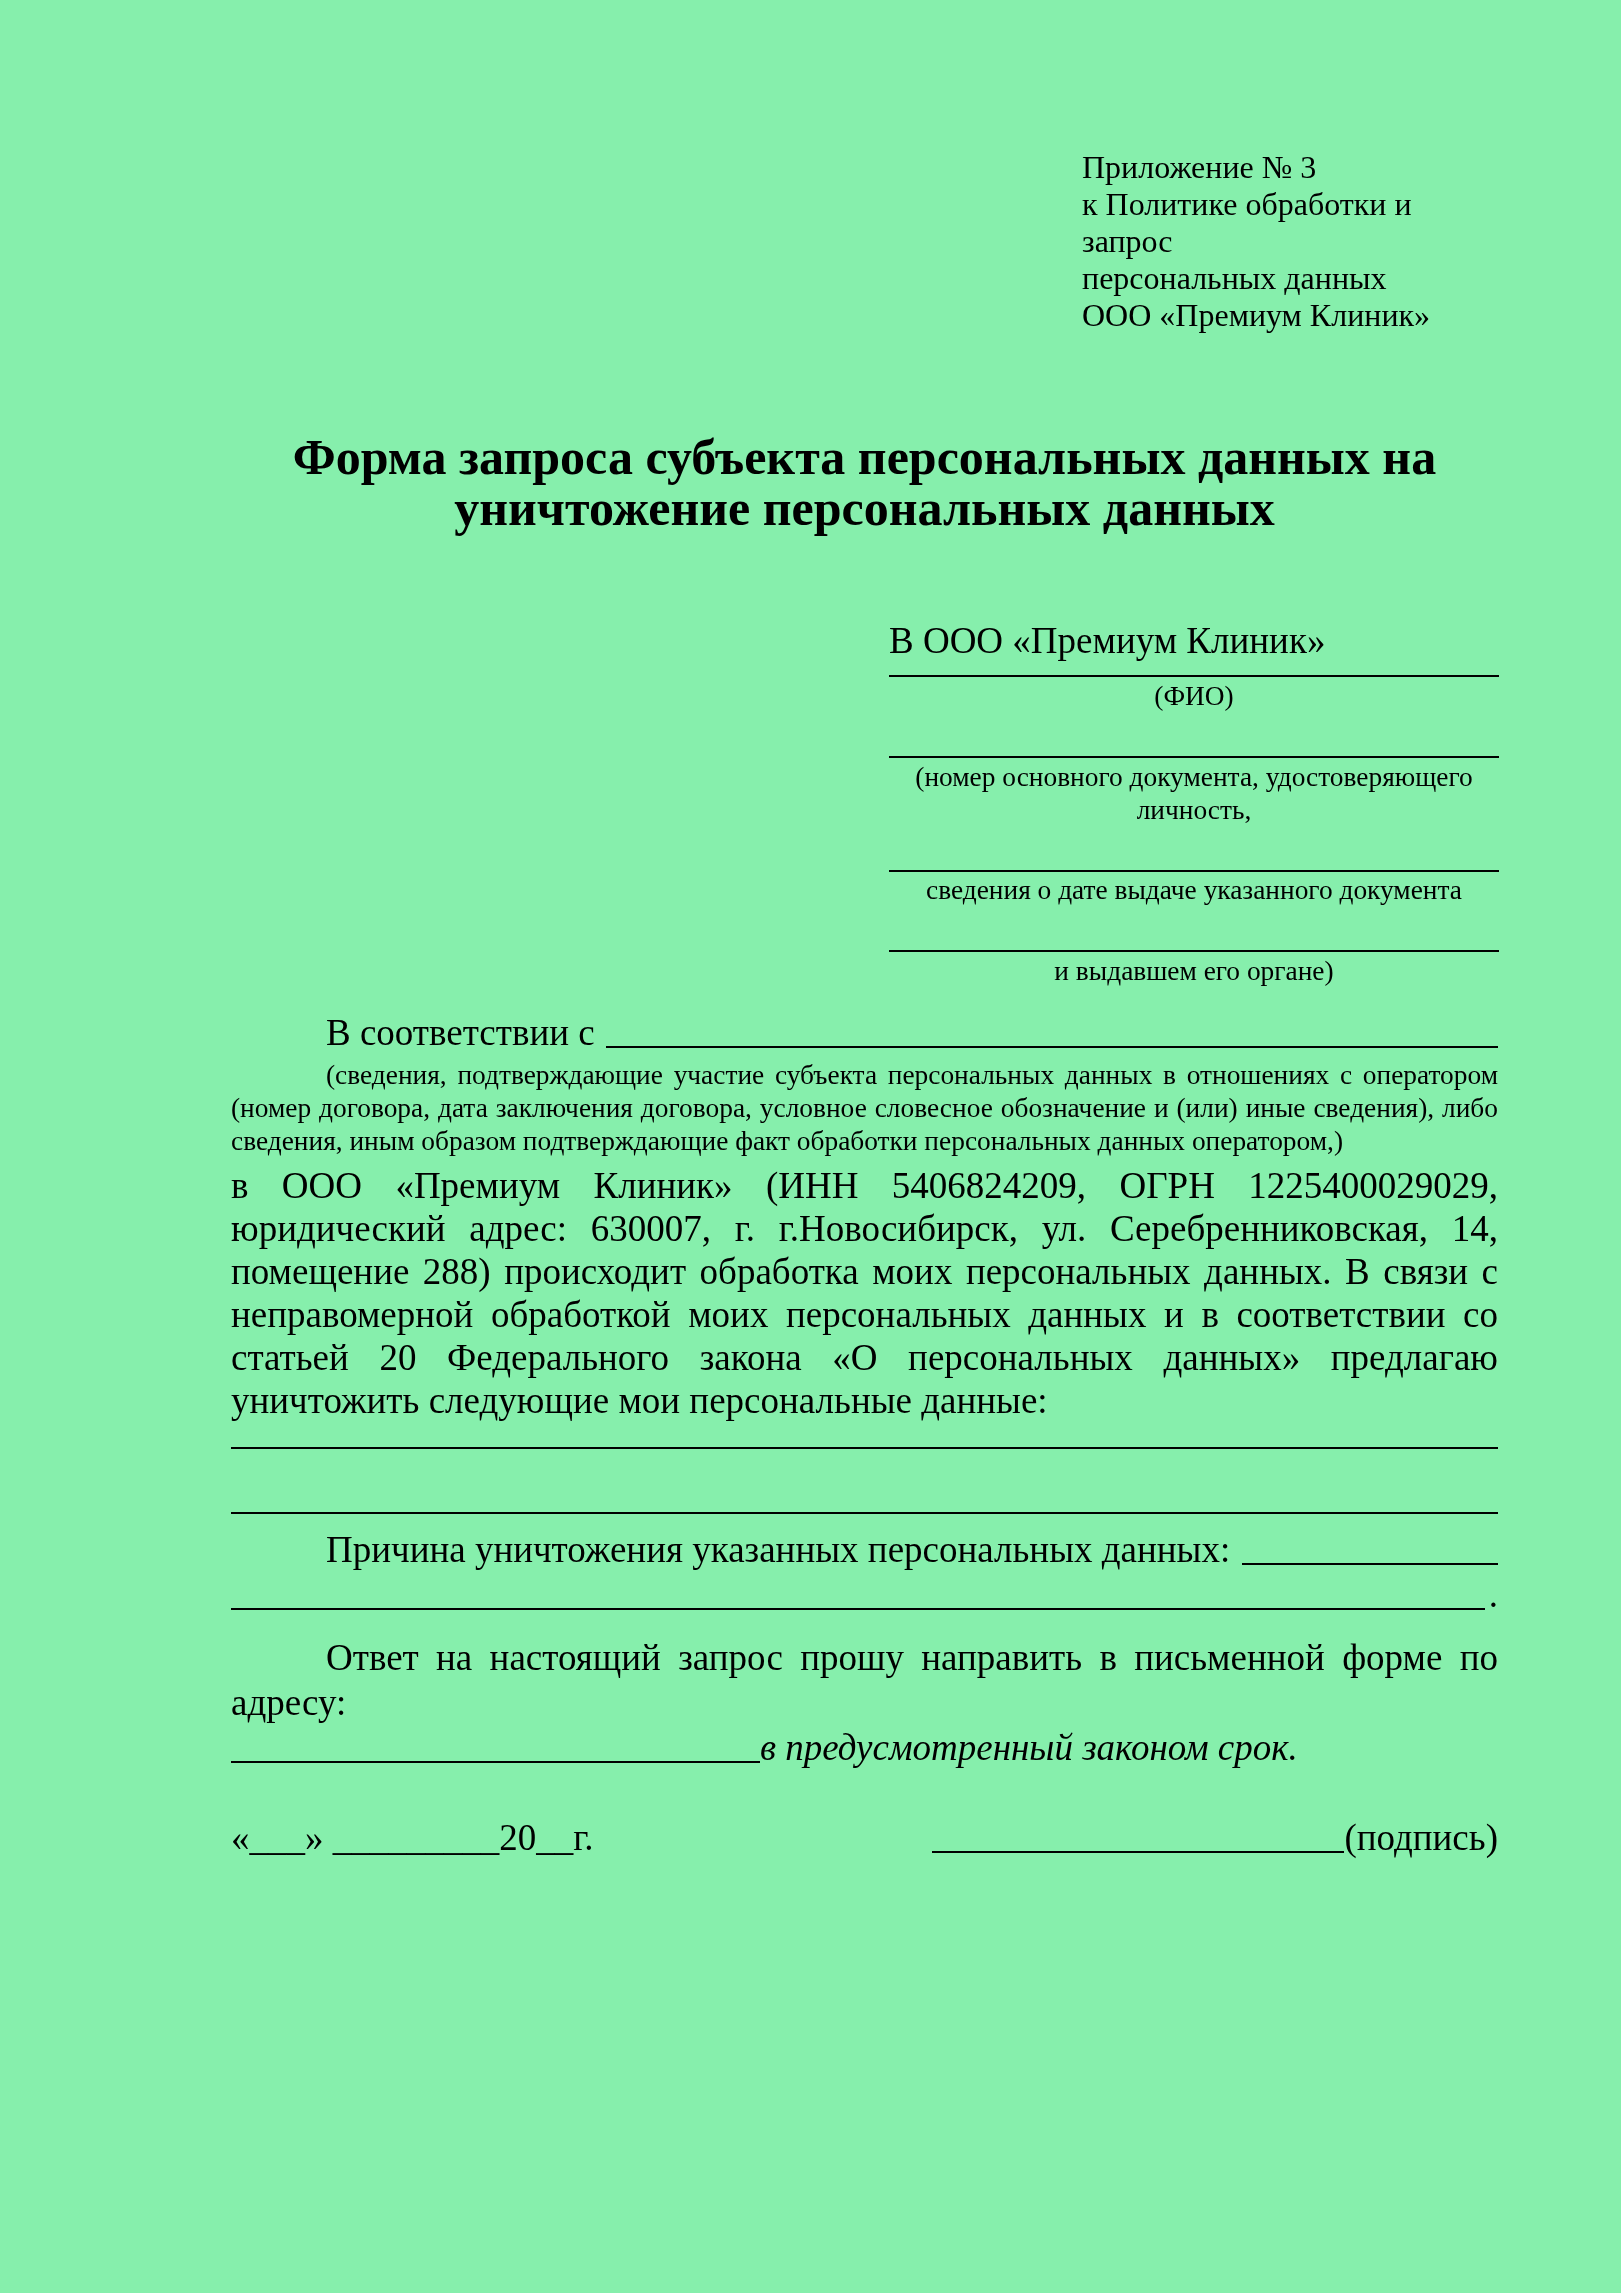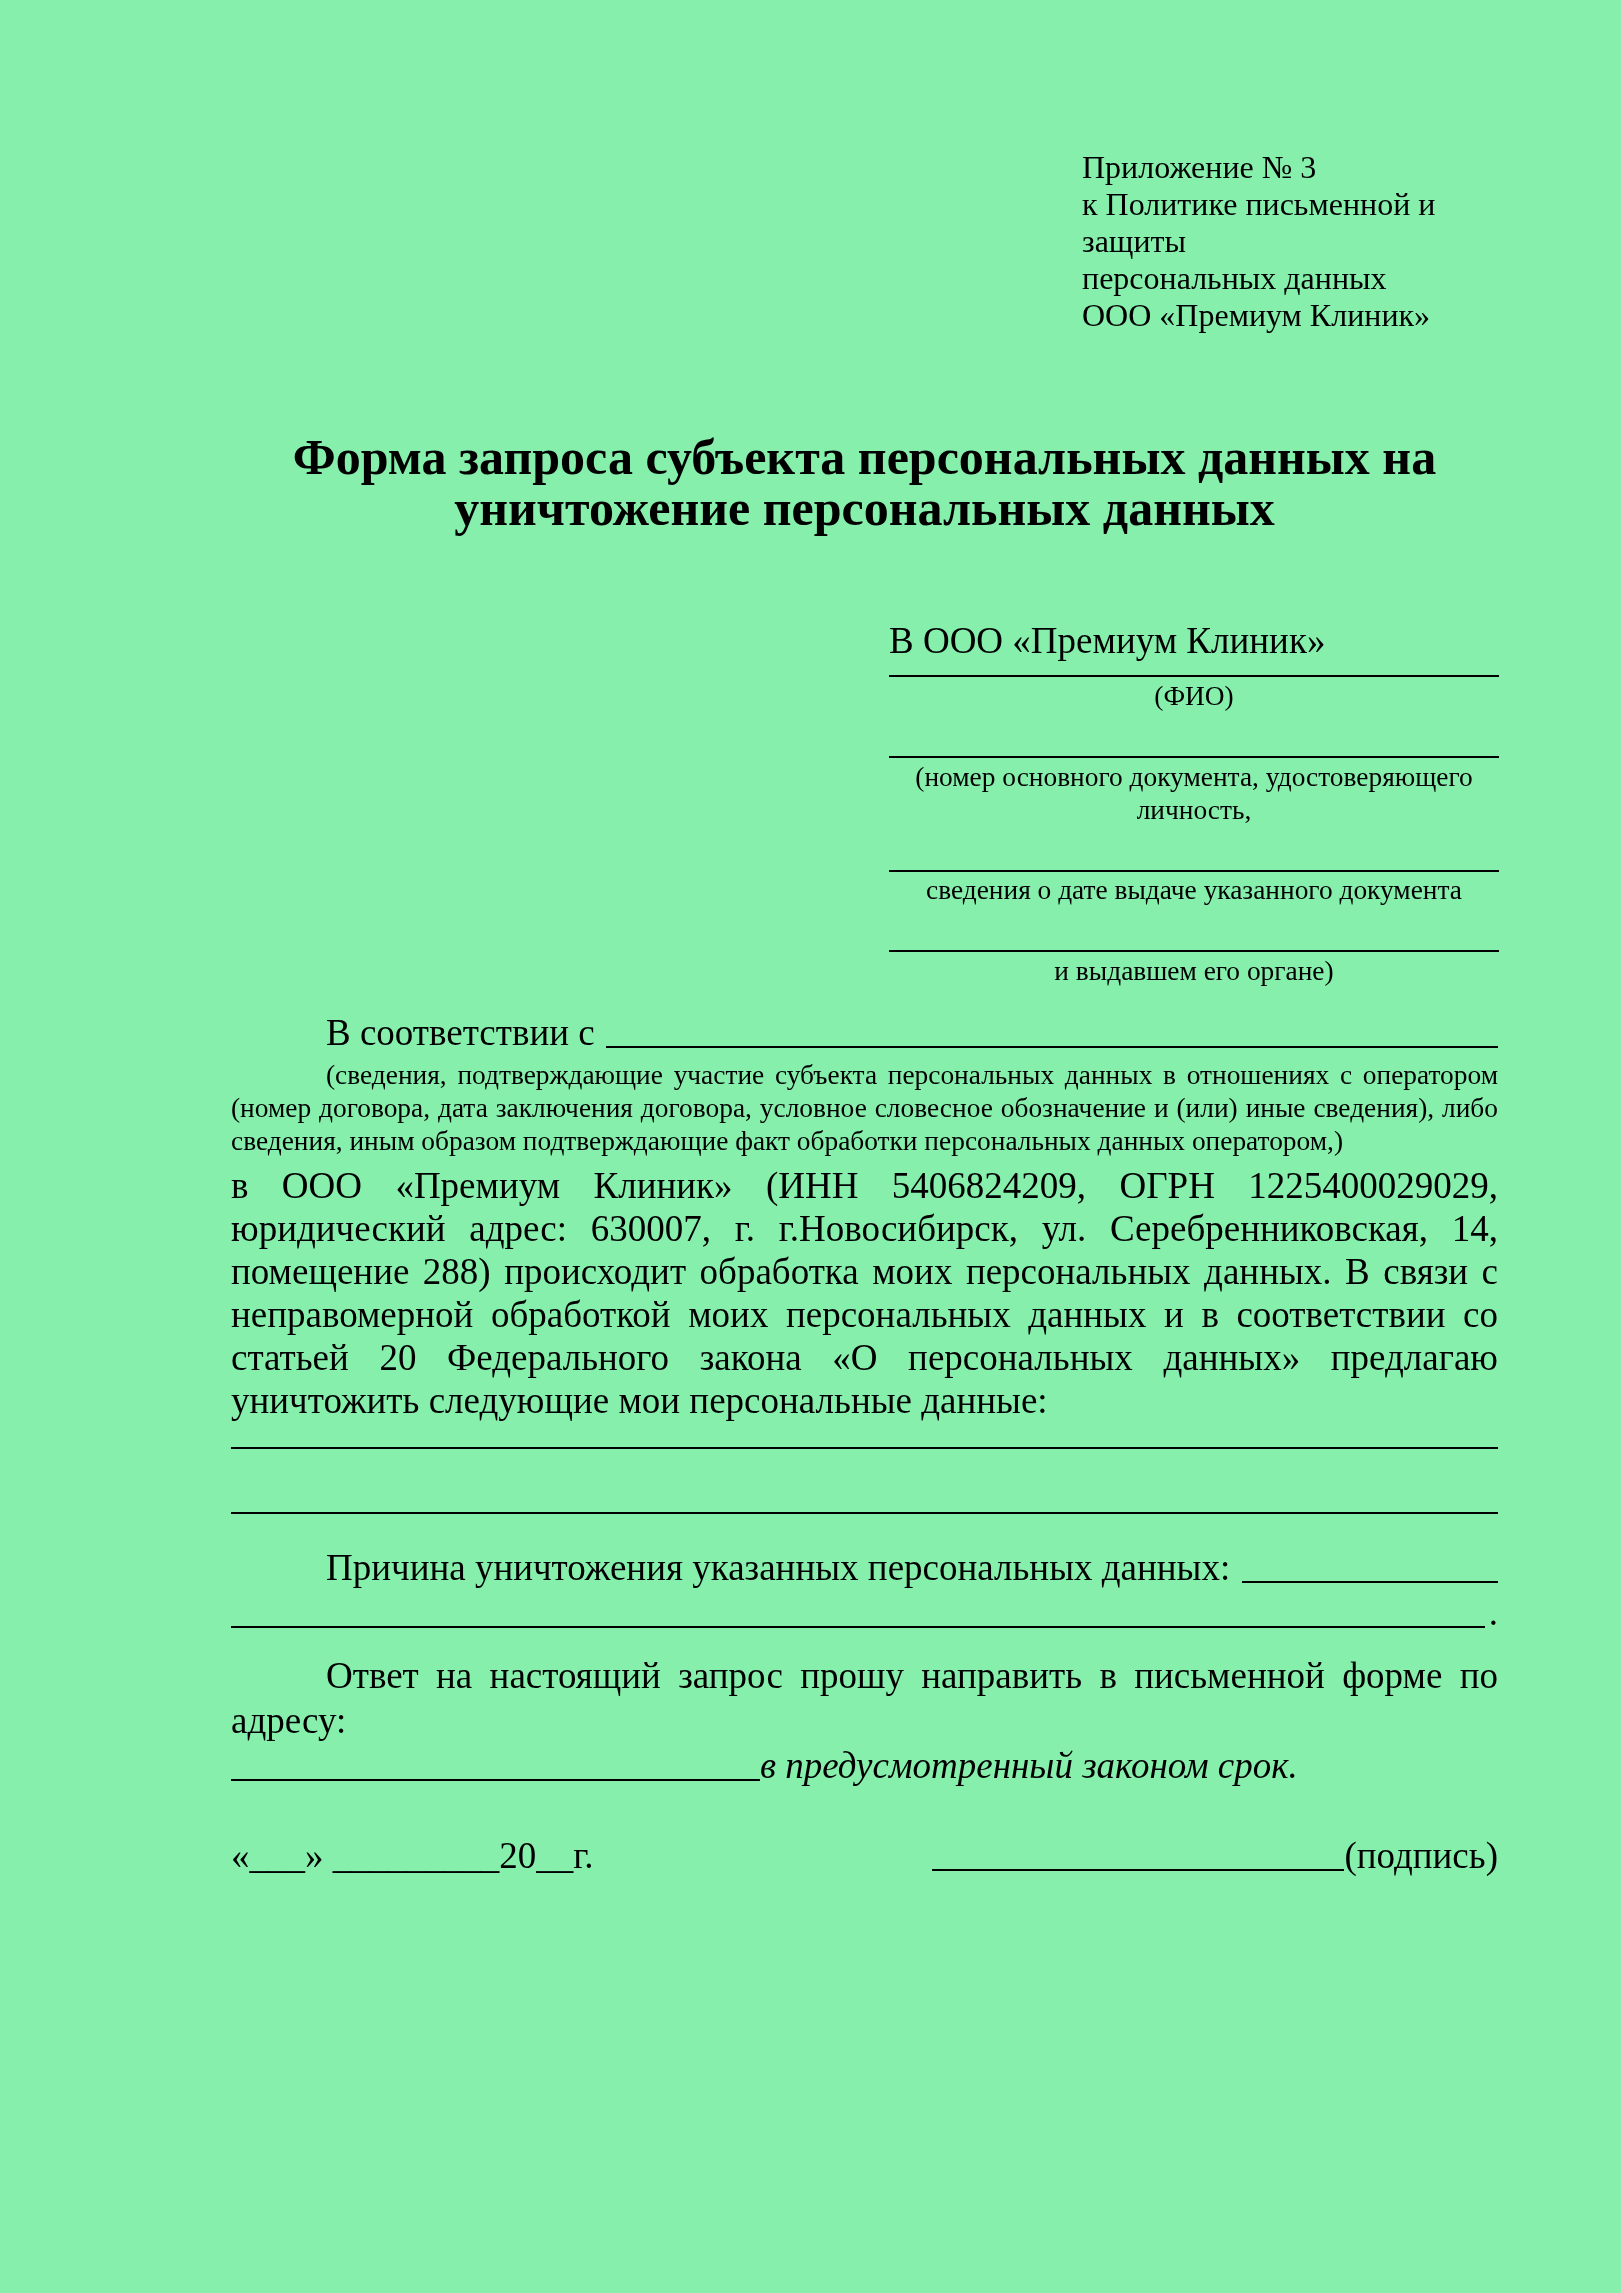--- a/index.html
+++ b/index.html
@@ -58,21 +58,21 @@
   .body-par {
     font-size:37px; line-height:43px;
     text-align:justify;
     margin-top:5.9px;
   }
   .blank-rule-1 { height:27.4px; border-bottom:2.9px solid #000; }
   .blank-rule-2 { height:65px; border-bottom:2.9px solid #000; }
   .reason-row {
     display:flex; align-items:stretch;
     font-size:37px; line-height:45px;
-    margin-top:31px;
+    margin-top:13px;
     justify-content:center;
   }
   .reason-row .label { white-space:nowrap; padding-left:95px; }
   .period-row {
     display:flex; align-items:flex-end;
     font-size:37px; line-height:45px;
   }
   .period-row .fill-line { margin-left:0; margin-right:3.9px; }
   .response-par {
     font-size:37px; line-height:45px;
@@ -103,21 +103,21 @@
     margin-bottom:6.9px;
   }
 </style>
 </head>
 <body>
 
 <div class="page">
 
   <div class="header-note">
     <div>Приложение № 3</div>
-    <div>к Политике письменной и защиты</div>
+    <div>к Политике обработки и запрос</div>
     <div>персональных данных</div>
     <div>ООО «Премиум Клиник»</div>
   </div>
 
   <div class="doc-title">Форма запроса субъекта персональных данных на уничтожение персональных данных</div>
 
   <div class="addressee">
     <div>В ООО «Премиум Клиник»</div>
 
     <div class="rule first-rule"></div>

